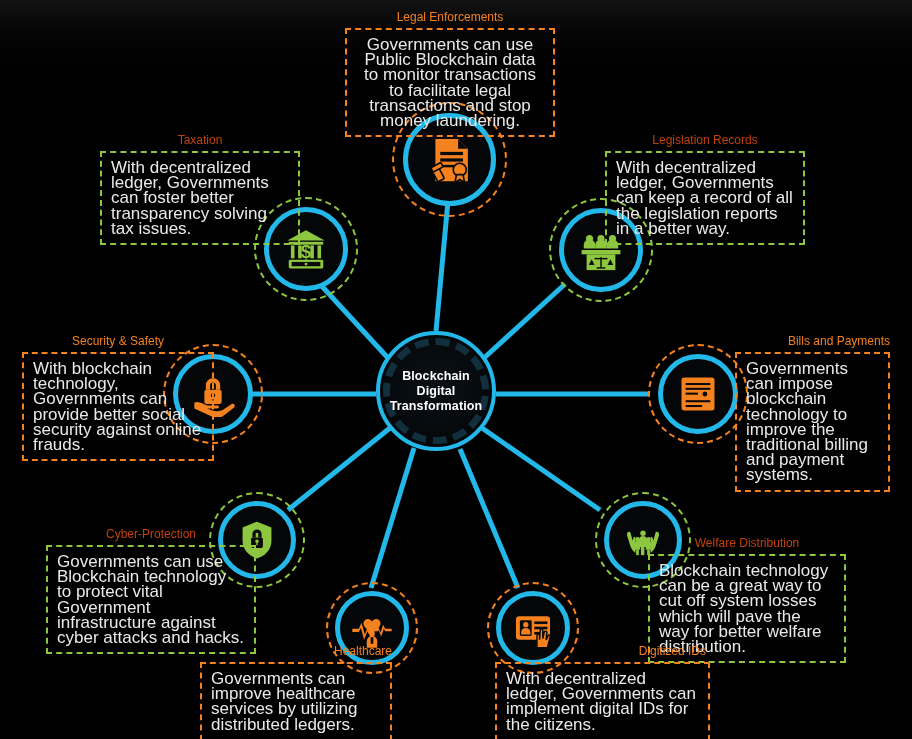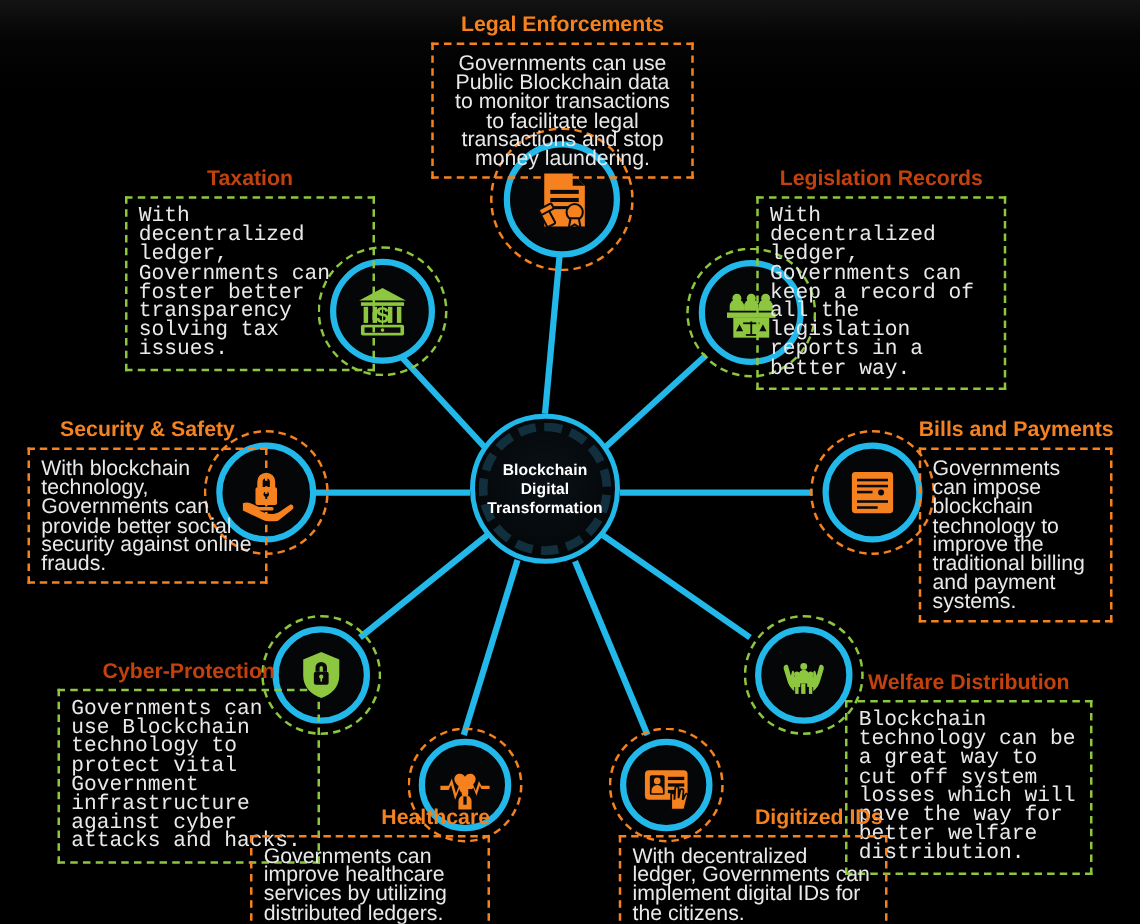--- a/index.html
+++ b/index.html
@@ -27,27 +27,27 @@
   #hub .outer{position:absolute;inset:0;border-radius:50%;border:4px solid #22b8ea;box-sizing:border-box;
       background:radial-gradient(circle at 50% 45%,#0b1116 0%,#05090c 60%,#000 100%);}
   #hub .seg{position:absolute;inset:7px;border-radius:50%;box-sizing:border-box;
       border:7px dashed #12323f;opacity:.95;}
   #hub .label{position:absolute;inset:0;display:flex;flex-direction:column;
       align-items:center;justify-content:center;color:#fff;font-weight:bold;
       font-size:12.5px;line-height:15px;text-align:center;letter-spacing:.1px;z-index:3;}
 
   
   .blk{position:absolute;}
-  .blk .ttl{font-weight:bold;font-size:17px;white-space:nowrap;margin-bottom:4px;}
+  .blk .ttl{font-weight:normal;font-size:12px;white-space:nowrap;margin-bottom:4px;}
   .blk .body{box-sizing:border-box;color:#e9e9e9;font-size:17px;line-height:15.2px;
       padding:7px 9px;}
   .blk.o .ttl{color:#f5821f;}
   .blk.o .body{border:2px dashed #f5821f;}
   .blk.g .ttl{color:#c2410c;}
-  .blk.g .body{border:2px dashed #8dc63f;font-family:Liberation Mono, monospace;}
+  .blk.g .body{border:2px dashed #8dc63f;}
   .ctr .ttl{text-align:center;}
   .ctr .body{text-align:center;}
 </style>
 </head>
 <body>
 
 <div id="stage">
 
   <svg class="links" viewBox="0 0 912 739">
     <g stroke="#22b8ea" stroke-width="5" fill="none" stroke-linecap="butt">
@@ -205,21 +205,21 @@
         <circle cx="24" cy="31" r="3.2"></circle>
         <path d="M20 46V37a4 4 0 018 0v9z"></path>
         <circle cx="40" cy="31" r="3.2"></circle>
         <path d="M36 46v-9a4 4 0 018 0v9z"></path>
         <rect x="22" y="46" width="4" height="8"></rect>
           <rect x="29" y="42" width="5" height="12"></rect>
           <rect x="38" y="46" width="4" height="8"></rect>
       </svg>
     </div>
   </div>
-  <div class="blk g" style="left:676px;top:536px;width:198px;">
+  <div class="blk g" style="left:648px;top:536px;width:198px;">
     <div class="ttl" style="text-align:center;">Welfare Distribution</div>
     <div class="body">Blockchain technology can be a great way to cut off system losses which will pave the way for better welfare distribution.</div>
   </div>
 
   <div class="node" style="left:326px;top:582px;width:92px;height:92px;">
     <div class="ring-dash o" style="inset:0;"></div>
     <div class="circle" style="inset:9px;">
       <svg width="42" height="42" viewBox="0 0 64 64" fill="#f5821f">
         <path d="M32 22c-3-6-13-5-13 3 0 6 9 11 13 15 4-4 13-9 13-15 0-8-10-9-13-3z"></path>
         <path d="M2 33h10l4-9 5 18 5-13 4 8h6v4H27l-2-4-5 13-5-18-3 6H2z"></path>

